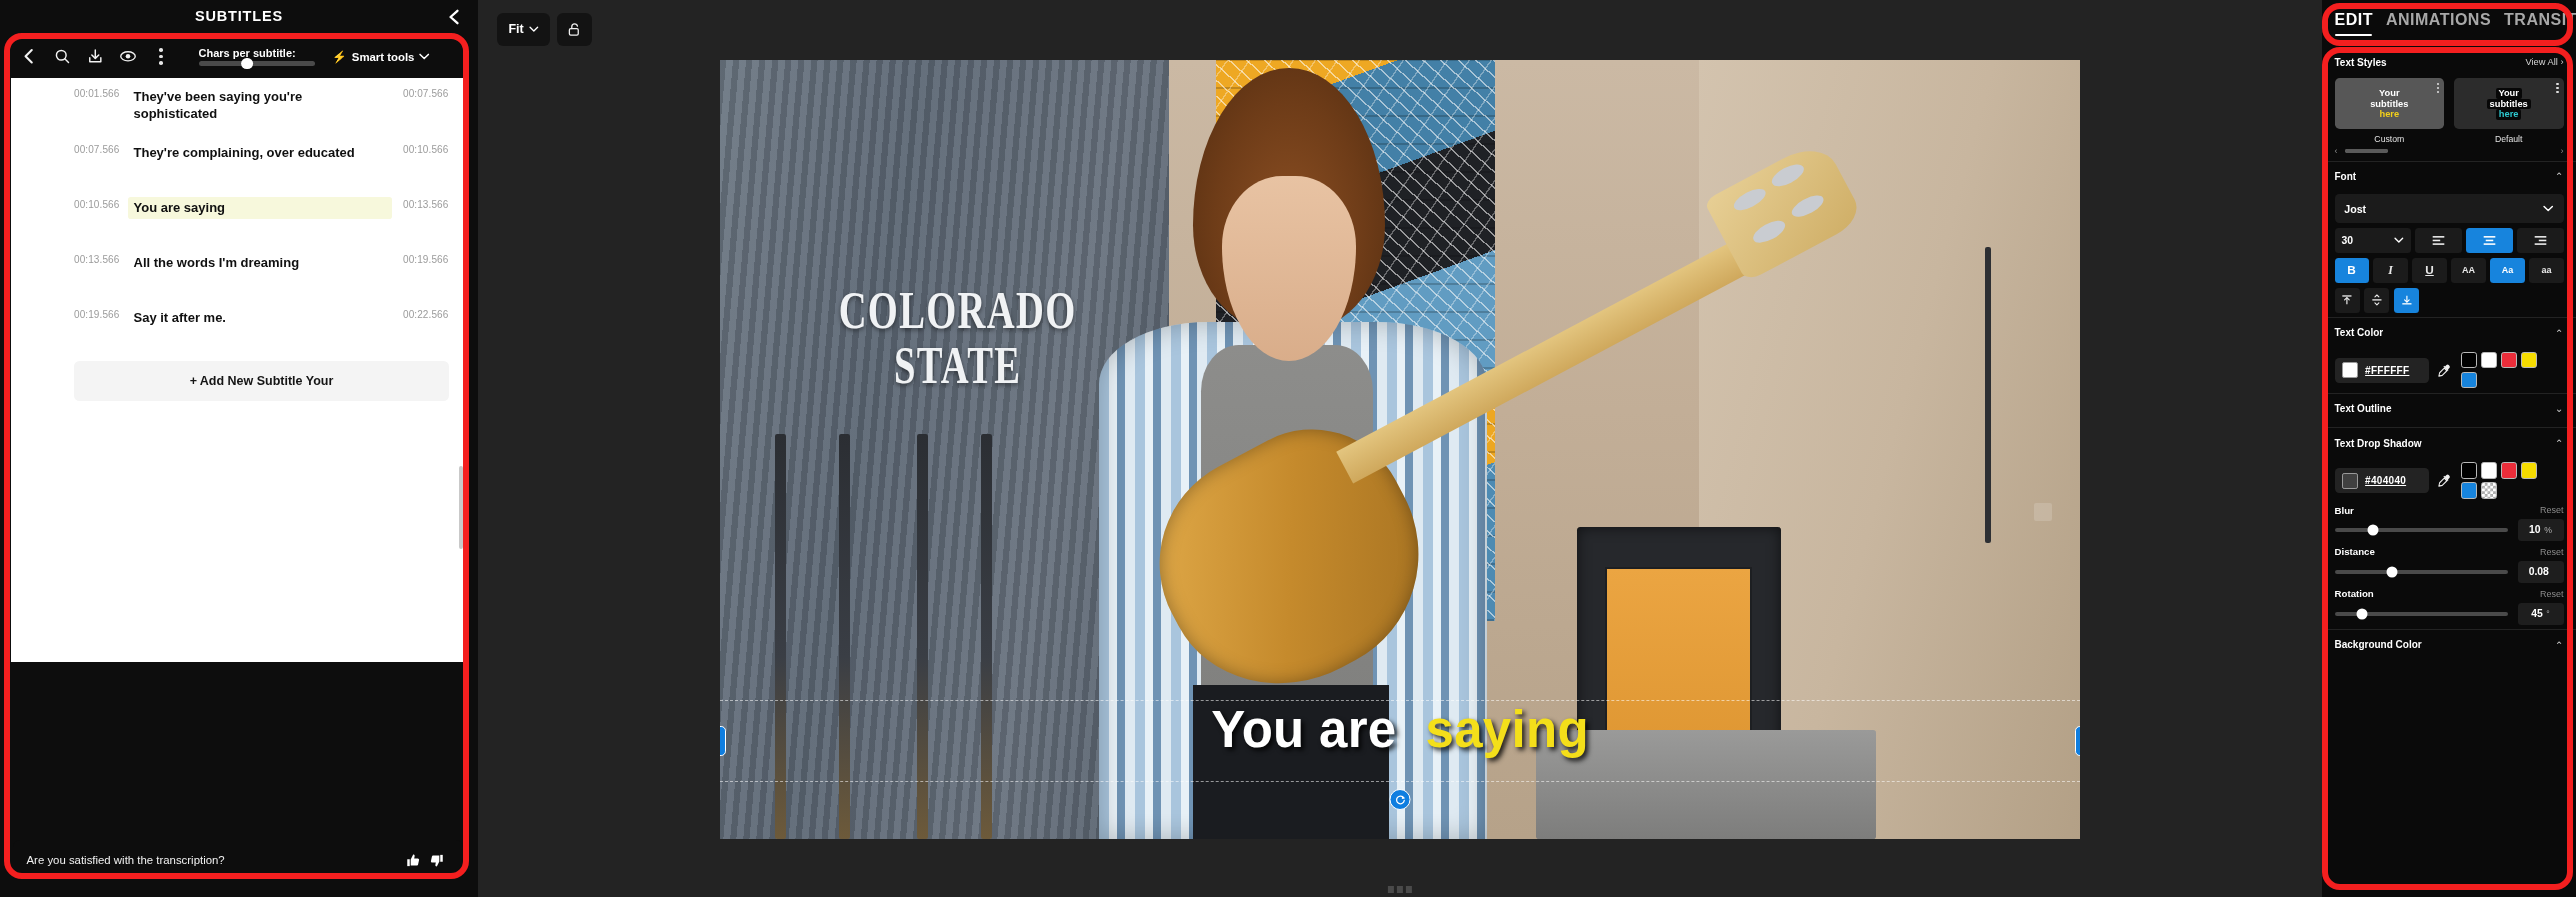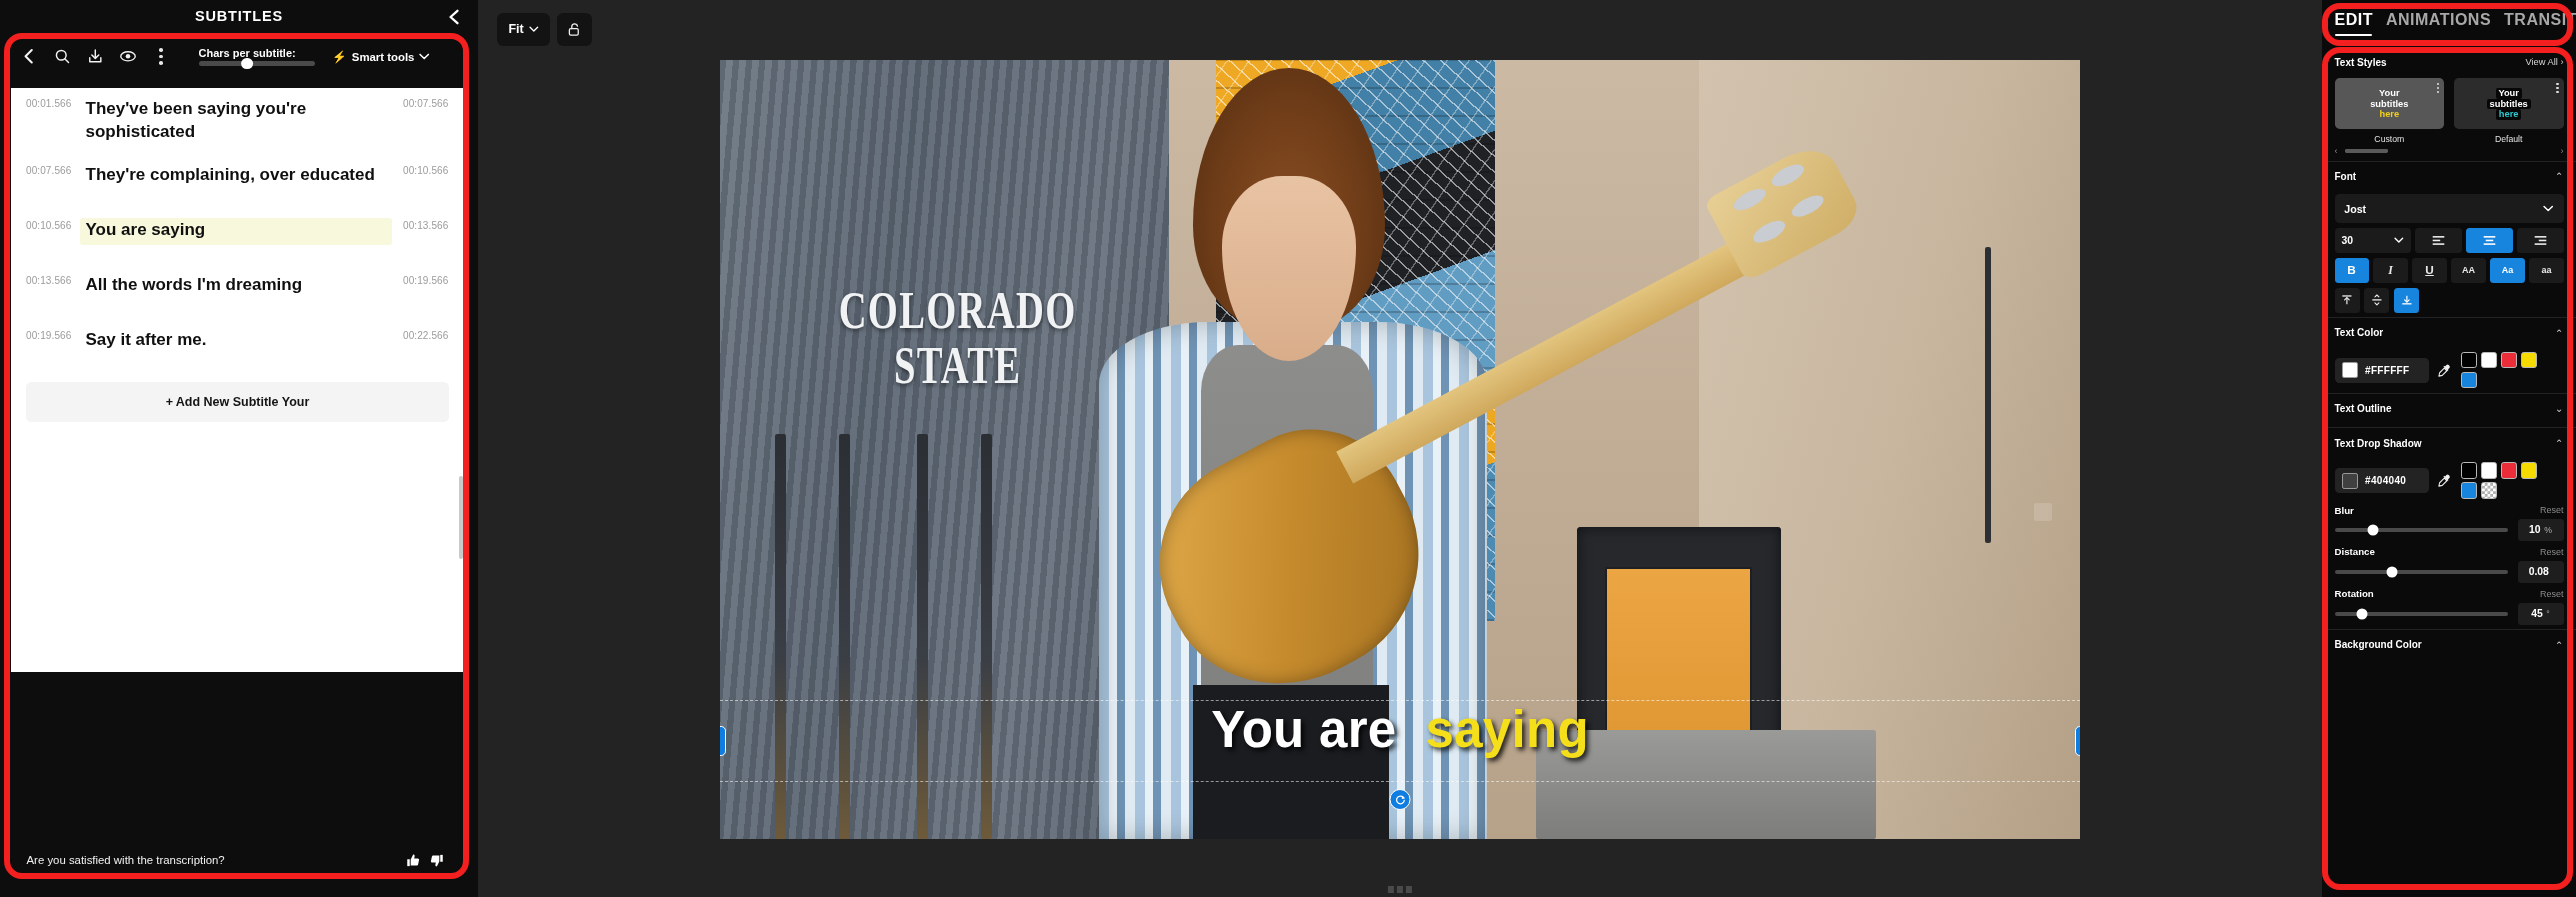--- a/index.html
+++ b/index.html
@@ -58,35 +58,35 @@
     width:11.8px; height:11.8px; background:#fff; border-radius:50%;
   }
   .smart-tools {
     margin-left:2.8px; display:flex; align-items:center; gap:4.8px; cursor:pointer;
     color:#fff; font-size:11.4px; font-weight:bold; white-space:nowrap;
   }
   .bolt { color:#ffffff; font-size:11.8px; }
 
   
   .sub-list {
-    position:absolute; left:11px; top:88px; width:453px; height:584px;
-    background:#ffffff; overflow:hidden;
+    position:absolute; left:11px; top:78px; width:453px; height:584px;
+    background:#ffffff; overflow:hidden;padding-left:48px;
   }
   .sub-row {
     position:relative; display:flex; align-items:flex-start;
     padding:8.3px 0 8.3px 0; min-height:55px;
   }
   .sub-time {
     color:#9b9b9b; font-size:10px; font-family:"Liberation Sans", sans-serif;
     letter-spacing:0.1px; white-space:nowrap; padding-top:2.1px;
   }
   .sub-time.start { width:69px; padding-left:15px; }
   .sub-time.end { width:72px; text-align:left; padding-left:11px;}
   .sub-text {
-    flex:1; color:#101010; font-size:17px; font-weight:bold; line-height:1.35;
+    flex:1; color:#101010; font-size:13px; font-weight:bold; line-height:1.35;
     padding:1.4px 5.5px 2.8px 5.5px; border-radius:2.8px;
   }
   .sub-row.active .sub-text { background:#f7f8dc; }
   .add-line {
     margin:7px 15px 0 15px; height:40px; background:#f4f4f4; border-radius:5.5px;
     display:flex; align-items:center; justify-content:center; gap:2.8px;
     color:#151515; font-size:12.5px; font-weight:bold; cursor:pointer;
   }
   .list-scrollbar {
     position:absolute; right:1.4px; top:388px; width:3.5px; height:83px;
@@ -323,21 +323,21 @@
   }
   .ibtn.on { background:#1784dd; color:#fff; }
   .ibtn.wide { flex:1; }
 
   .color-row { display:flex; align-items:center; gap:7px; margin-top:4.2px; }
   .color-field {
     width:94px; height:25px; background:#232323; border-radius:4.2px;
     display:flex; align-items:center; gap:7.6px; padding:0 7px; cursor:pointer;
   }
   .swatch-lg { width:16px; height:16px; border-radius:2.1px; border:1px solid #9a9a9a; }
-  .hexv { color:#ffffff; font-size:10px; font-weight:bold; letter-spacing:0.3px; }
+  .hexv { color:#ffffff; font-size:10px; font-weight:bold; letter-spacing:0.3px;text-decoration:underline; }
   .eyedrop { width:18px; height:18px; display:flex; align-items:center; justify-content:center; cursor:pointer;}
   .swatches { display:flex; flex-wrap:wrap; gap:3.5px; width:83px; }
   .sw-box { width:16.6px; height:16.6px; border-radius:2.8px; border:1px solid #b9b9b9; cursor:pointer; }
   .sw-box.checker {
     background-image:
       linear-gradient(45deg,#aaa 25%,transparent 25%,transparent 75%,#aaa 75%),
       linear-gradient(45deg,#aaa 25%,#fff 25%,#fff 75%,#aaa 75%);
     background-size:5.5px 5.5px; background-position:0 0,2.8px 2.8px;
   }
 

